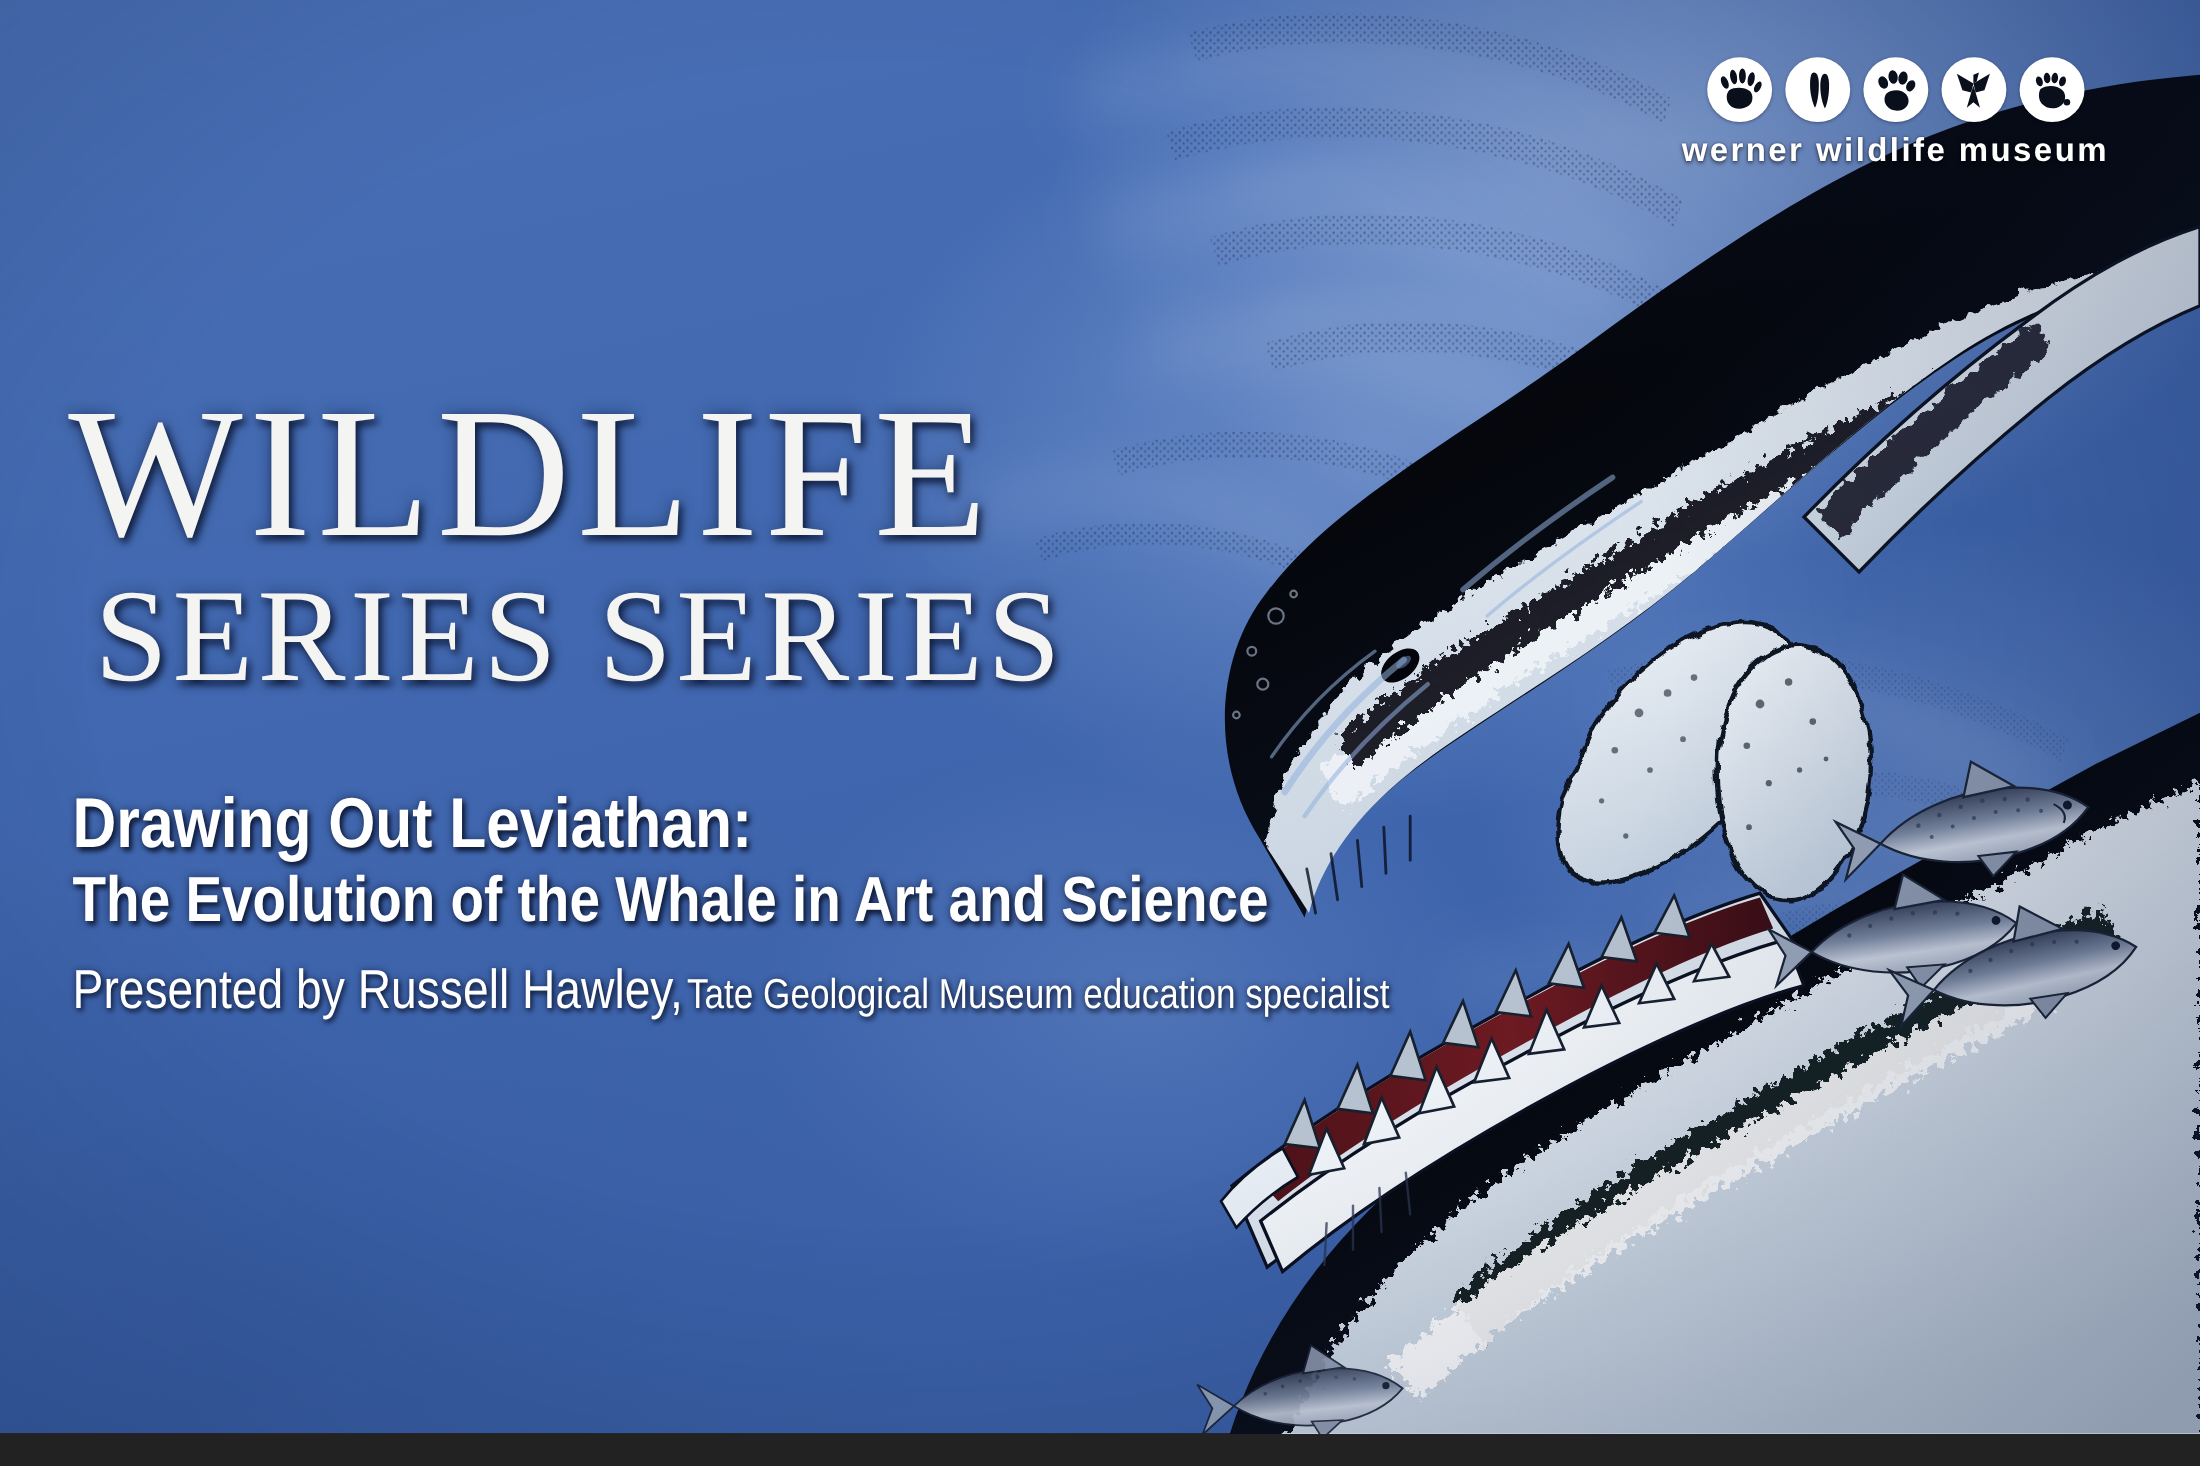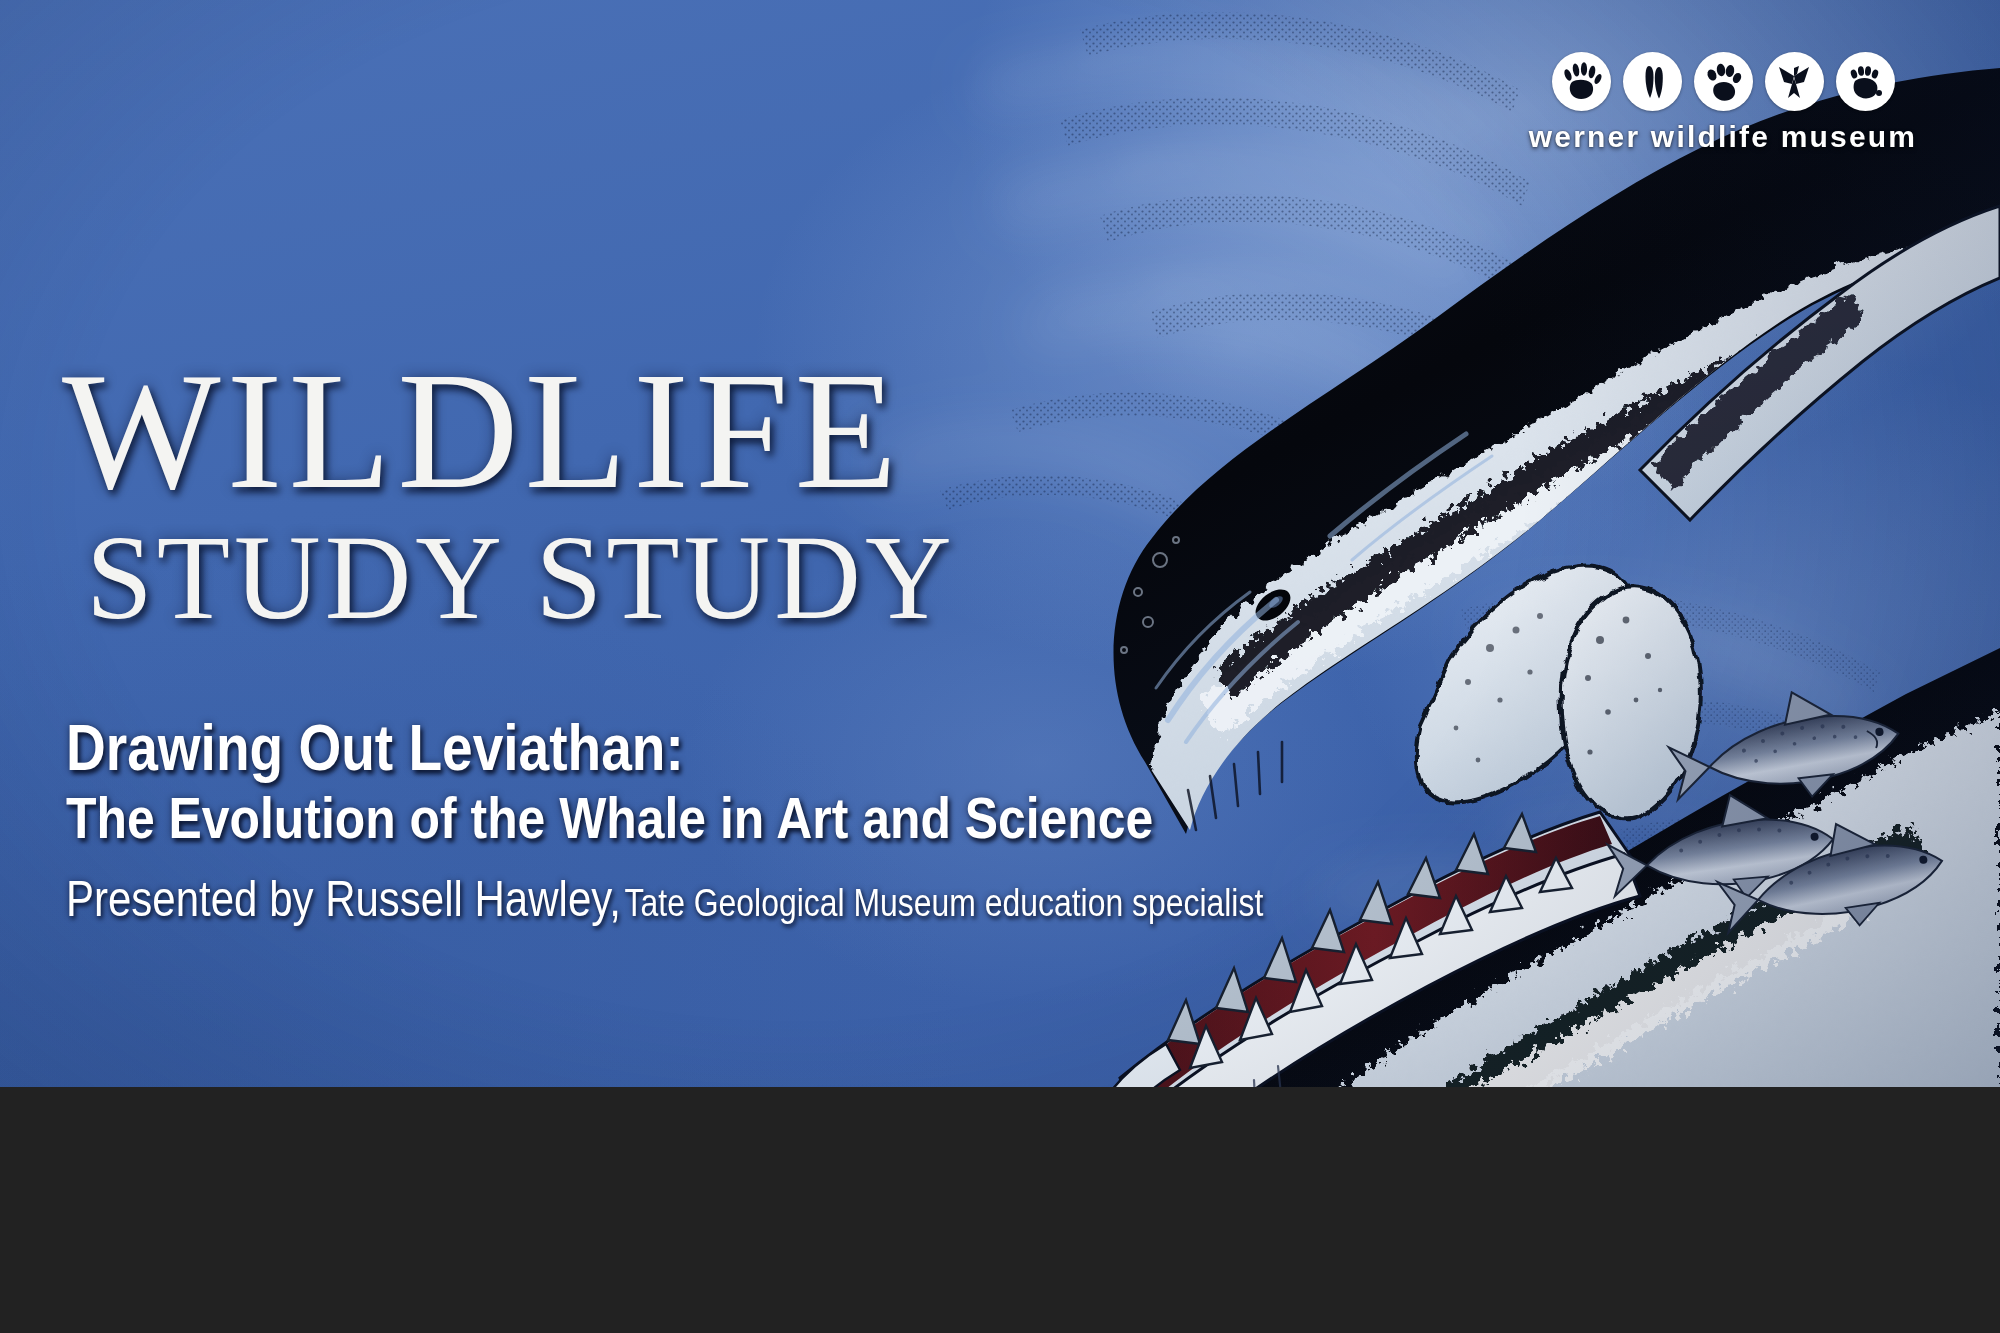--- a/index.html
+++ b/index.html
@@ -4,21 +4,21 @@
 <title>Wildlife Study Series</title>
 <style>
   html, body {
     margin: 0;
     padding: 0;
     background: #222;
   }
   #poster {
     position: relative;
     width: 2000px;
-    height: 1087px;
+    height: 1303px;
     overflow: hidden;
     font-family: "Liberation Sans", sans-serif;
     background: #4168b0;
     user-select: none;
   }
 
   
   .bg-base {
     position: absolute;
     inset: 0;
@@ -563,21 +563,21 @@
           <circle cx="36" cy="33" r="3"></circle>
         </svg>
       </div>
 
     </div>
     <div class="logo-name">werner wildlife museum</div>
   </div>
 
   <div class="headline">
     <div class="h-wildlife">WILDLIFE</div>
-    <div class="h-series">STUDY STUDY</div>
+    <div class="h-series">SERIES SERIES</div>
   </div>
 
   <div class="sub">
     <div class="sub-line1">Drawing Out Leviathan:</div>
     <div class="sub-line2">The Evolution of the Whale in Art and Science</div>
     <div class="presenter">
       <span class="big">Presented by Russell Hawley,</span>
       <span class="small">Tate Geological Museum education specialist</span>
     </div>
   </div>

